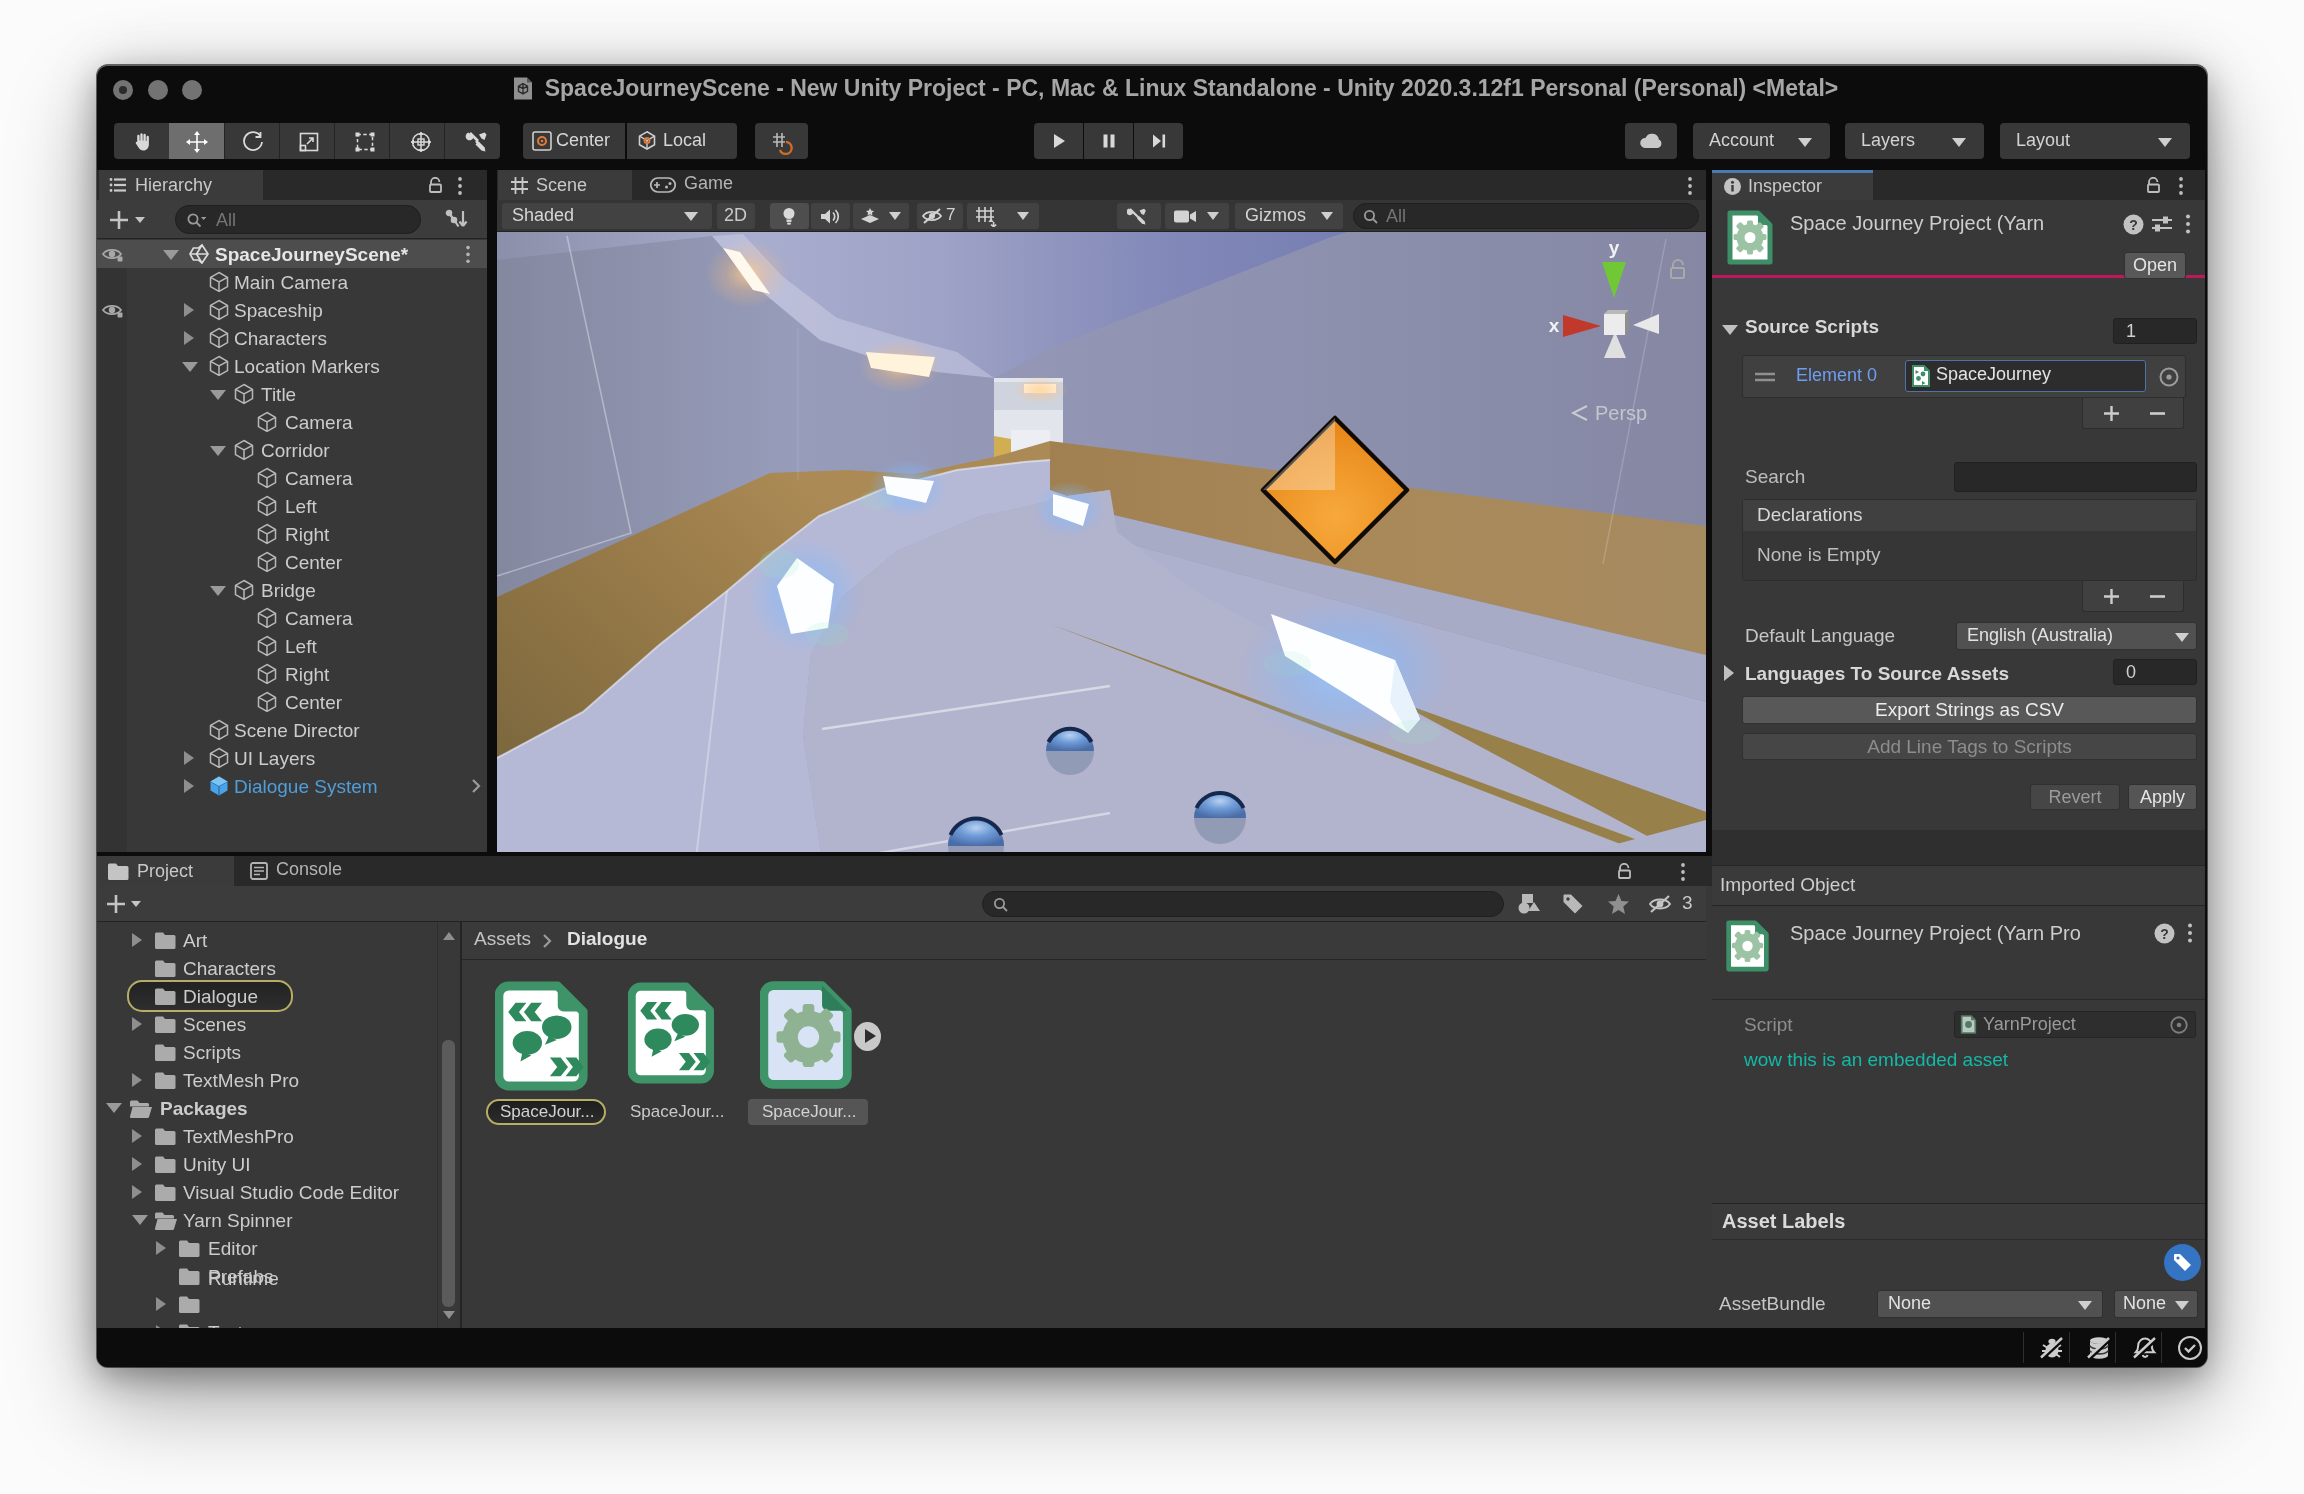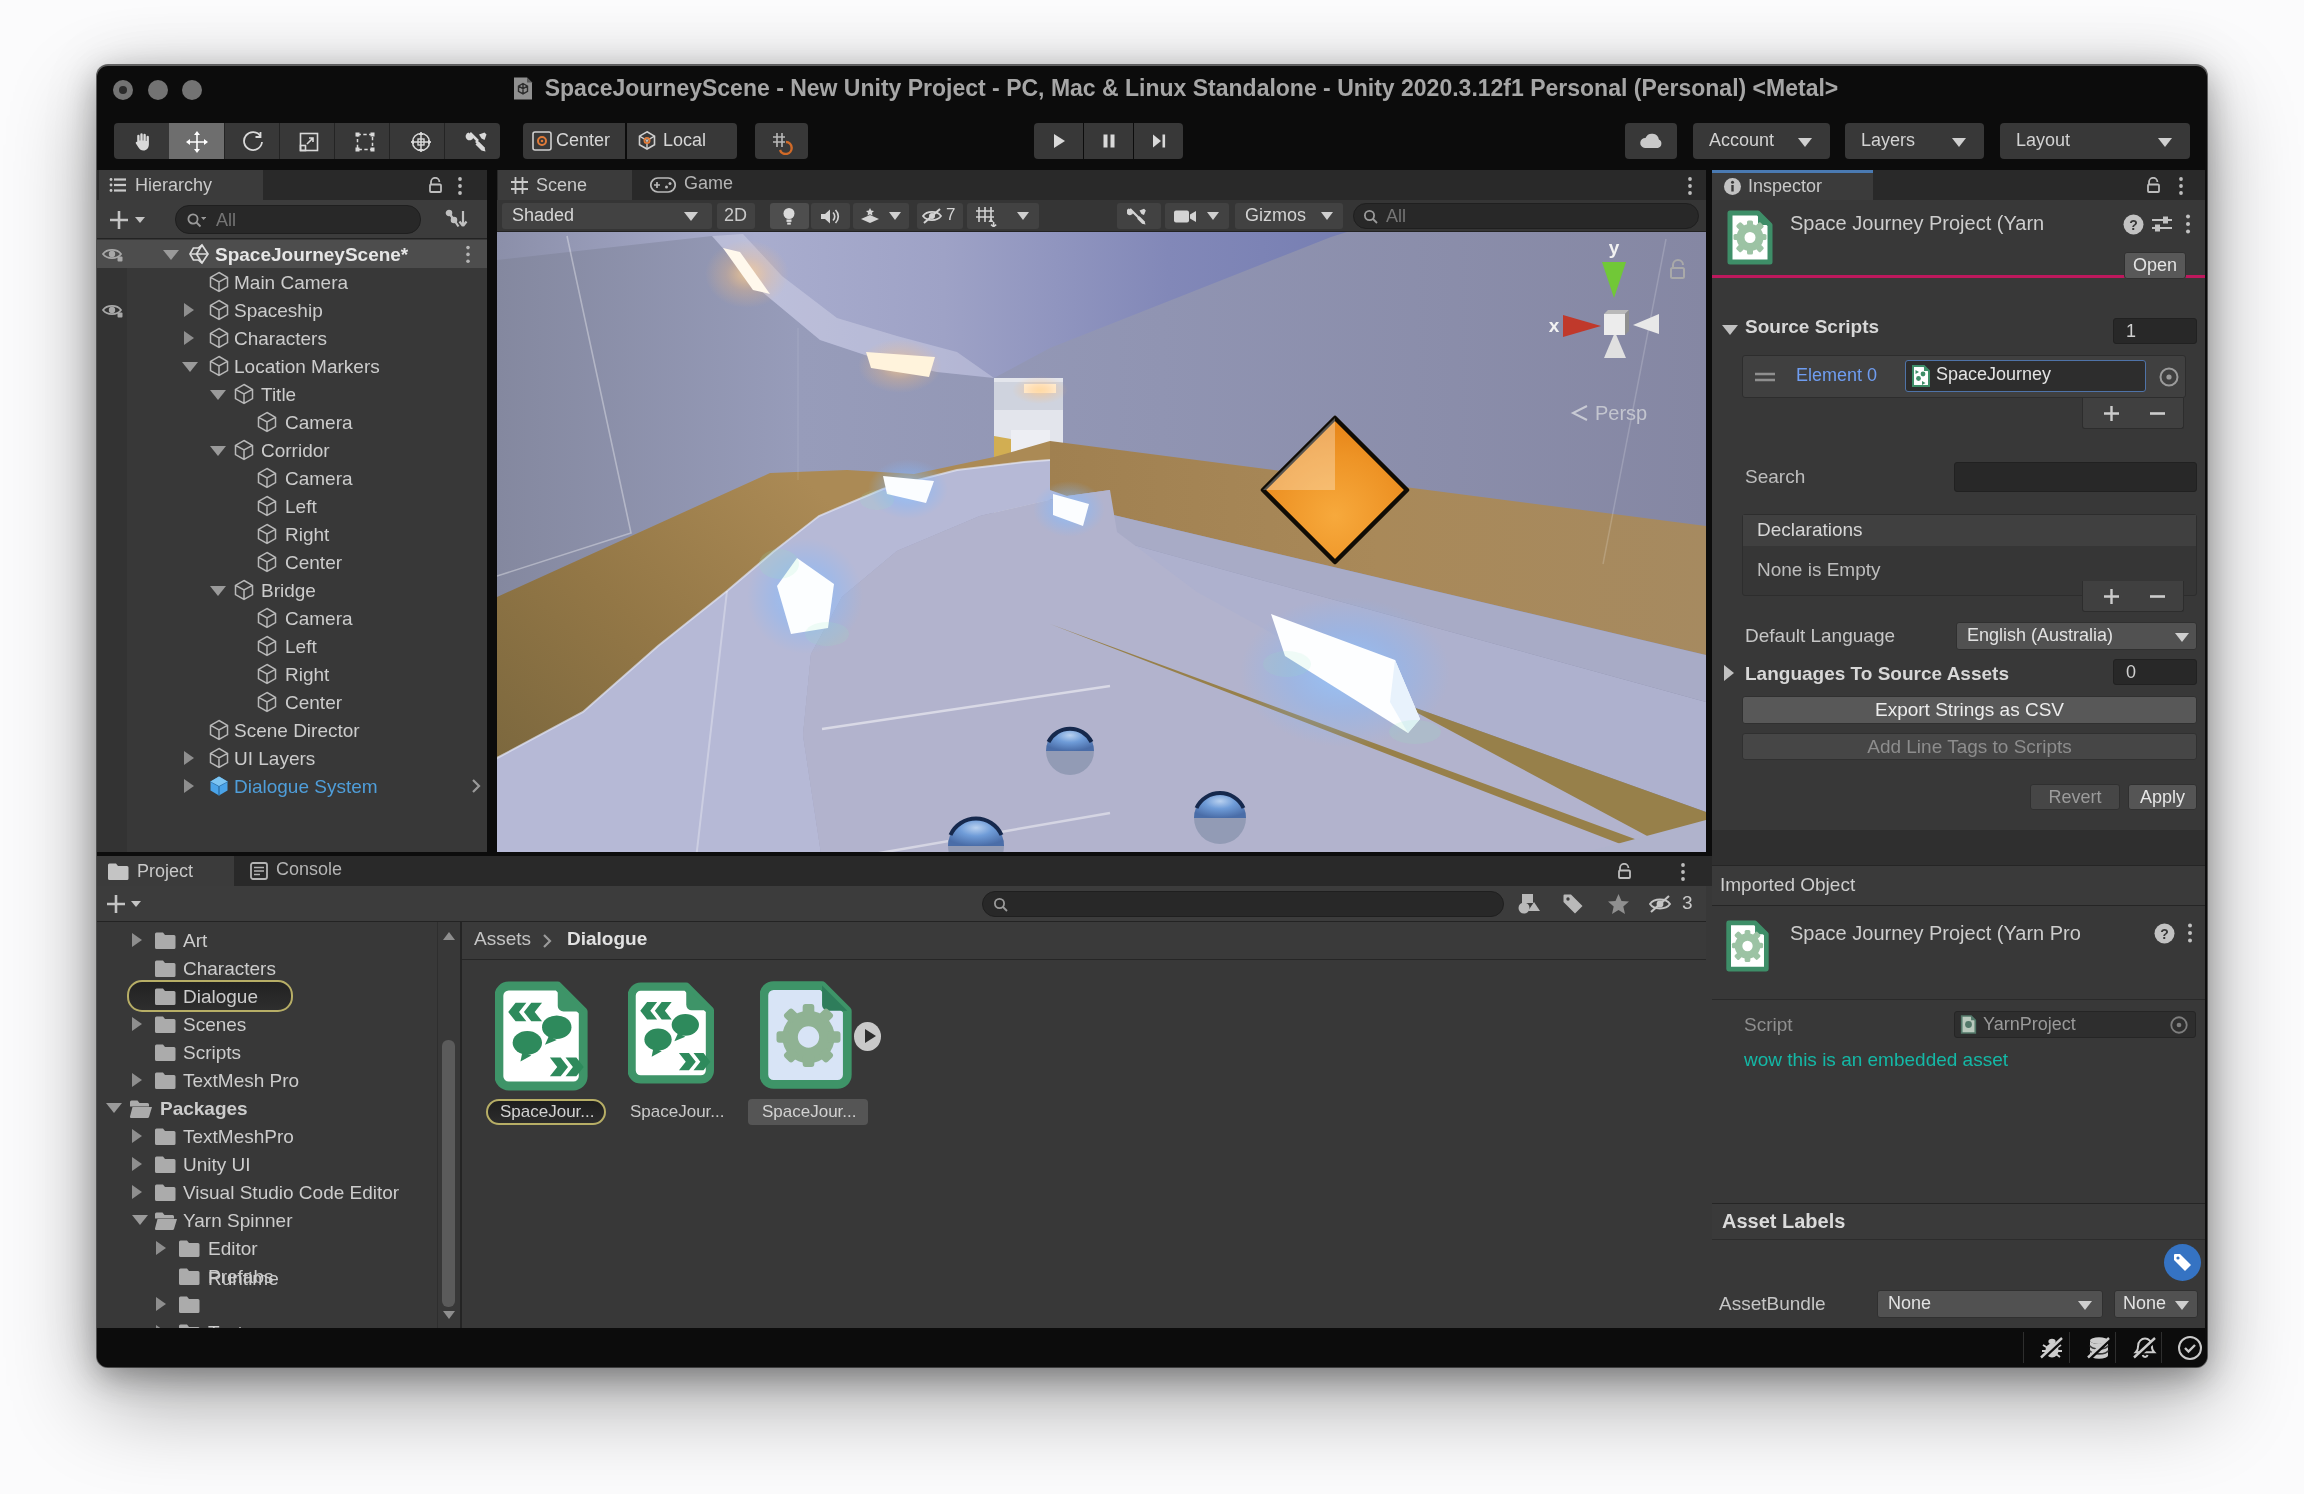--- a/index.html
+++ b/index.html
@@ -1137,21 +1137,21 @@
           <path d="M8.5 1 v15 M1 8.5 h15" stroke="#cccccc" stroke-width="2.4"></path>
         </svg>
       <svg class="ico" style="left:66px;top:13px;" width="17" height="5" viewBox="0 0 17 5">
           <path d="M1 2.5 h15" stroke="#cccccc" stroke-width="2.6"></path>
         </svg>
     </div>
 
     <div class="txt" style="left:33px;top:296px;font-size:19px;color:#bdbdbd;">Search</div>
     <div class="abs" style="left:242px;top:292px;width:243px;height:30px;background:#282828;border:1px solid #212121;border-radius:3px;"></div>
 
-    <div class="abs" style="left:30px;top:344px;width:455px;height:82px;border:1px solid #2d2d2d;border-radius:3px;background:#363636;">
+    <div class="abs" style="left:30px;top:329px;width:455px;height:82px;border:1px solid #2d2d2d;border-radius:3px;background:#363636;">
       <div class="abs" style="left:0;top:0;width:453px;height:31px;background:#404040;"></div>
       <div class="txt" style="left:14px;top:4px;font-size:19px;color:#d6d6d6;">Declarations</div>
       <div class="txt" style="left:14px;top:44px;font-size:19px;color:#bdbdbd;">None is Empty</div>
     </div>
     <div class="abs" style="left:370px;top:411px;width:102px;height:31px;background:#404040;border:1px solid #2d2d2d;border-top:none;border-radius:0 0 3px 3px;">
       <svg class="ico" style="left:20px;top:7px;" width="17" height="17" viewBox="0 0 17 17">
           <path d="M8.5 1 v15 M1 8.5 h15" stroke="#cccccc" stroke-width="2.4"></path>
         </svg>
       <svg class="ico" style="left:66px;top:13px;" width="17" height="5" viewBox="0 0 17 5">
           <path d="M1 2.5 h15" stroke="#cccccc" stroke-width="2.6"></path>

